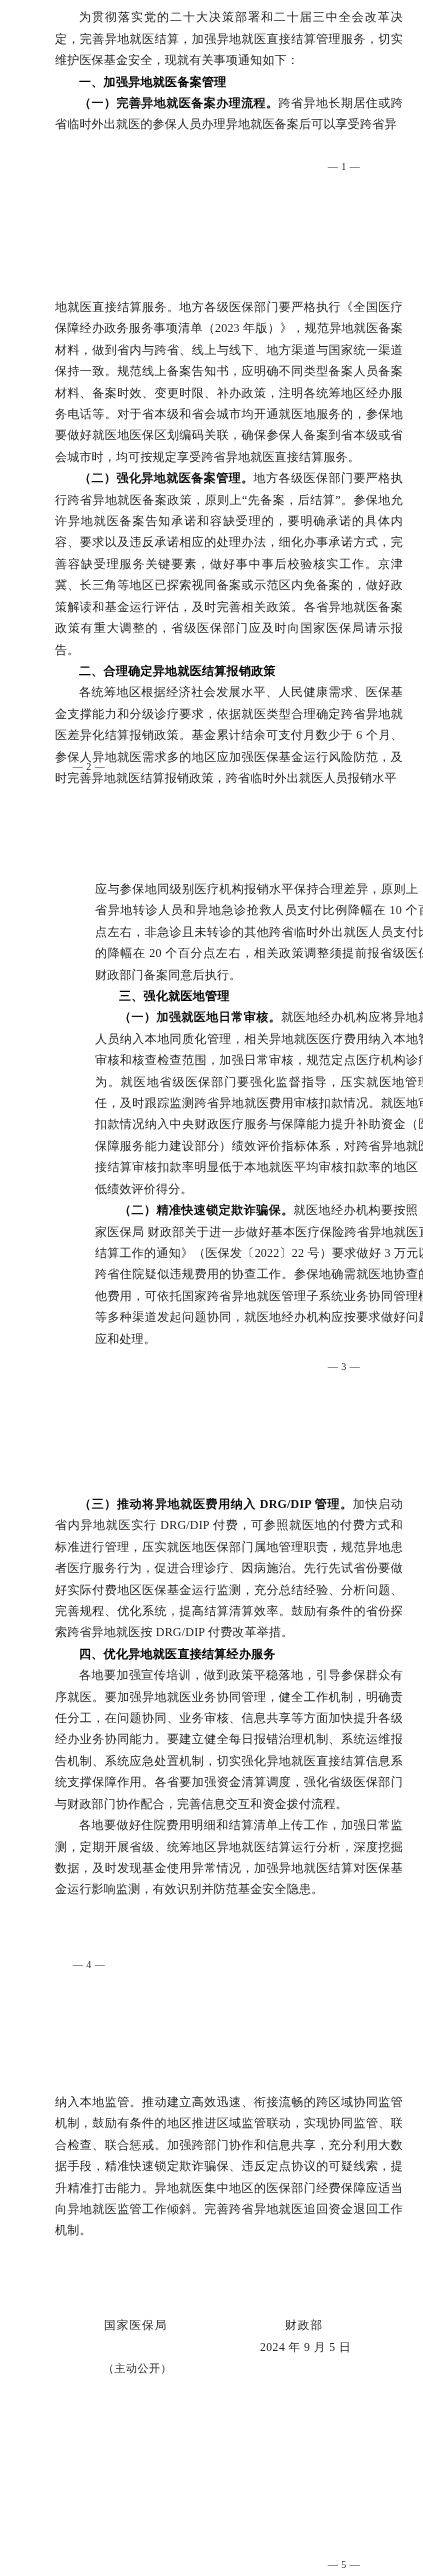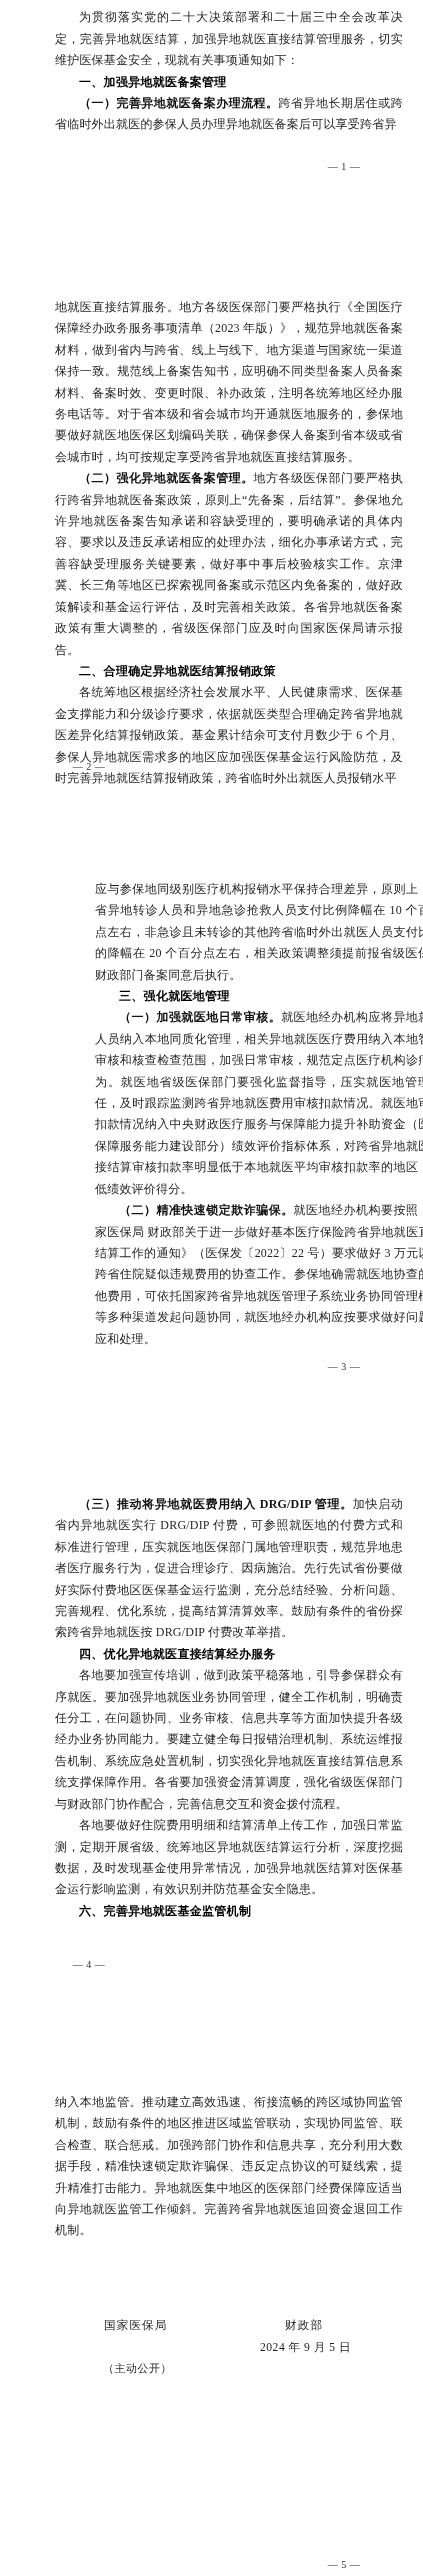--- a/index.html
+++ b/index.html
@@ -88,21 +88,20 @@
       <p class="blk-heading">三、强化就医地管理</p>
       <p class="blk-paragraph"><span class="lead">（一）加强就医地日常审核。</span><span>就医地经办机构应将异地就医人员纳入本地同质化管理，相关异地就医医疗费用纳入本地智能审核和核查检查范围，加强日常审核，规范定点医疗机构诊疗行为。就医地省级医保部门要强化监督指导，压实就医地管理责任，及时跟踪监测跨省异地就医费用审核扣款情况。就医地审核扣款情况纳入中央财政医疗服务与保障能力提升补助资金（医疗保障服务能力建设部分）绩效评价指标体系，对跨省异地就医直接结算审核扣款率明显低于本地就医平均审核扣款率的地区，降低绩效评价得分。</span></p>
       <p class="blk-paragraph"><span class="lead">（二）精准快速锁定欺诈骗保。</span><span>就医地经办机构要按照《国家医保局 财政部关于进一步做好基本医疗保险跨省异地就医直接结算工作的通知》（医保发〔2022〕22 号）要求做好 3 万元以上跨省住院疑似违规费用的协查工作。参保地确需就医地协查的其他费用，可依托国家跨省异地就医管理子系统业务协同管理模块等多种渠道发起问题协同，就医地经办机构应按要求做好问题响应和处理。</span></p>
     </div>
     <div class="pagenum pn-3 pn-right">— 3 —</div>
     <div class="page page-4">
       <p class="blk-paragraph"><span class="lead">（三）推动将异地就医费用纳入 DRG/DIP 管理。</span><span>加快启动省内异地就医实行 DRG/DIP 付费，可参照就医地的付费方式和标准进行管理，压实就医地医保部门属地管理职责，规范异地患者医疗服务行为，促进合理诊疗、因病施治。先行先试省份要做好实际付费地区医保基金运行监测，充分总结经验、分析问题、完善规程、优化系统，提高结算清算效率。鼓励有条件的省份探索跨省异地就医按 DRG/DIP 付费改革举措。</span></p>
       <p class="blk-heading">四、优化异地就医直接结算经办服务</p>
       <p class="blk-paragraph">各地要加强宣传培训，做到政策平稳落地，引导参保群众有序就医。要加强异地就医业务协同管理，健全工作机制，明确责任分工，在问题协同、业务审核、信息共享等方面加快提升各级经办业务协同能力。要建立健全每日报错治理机制、系统运维报告机制、系统应急处置机制，切实强化异地就医直接结算信息系统支撑保障作用。各省要加强资金清算调度，强化省级医保部门与财政部门协作配合，完善信息交互和资金拨付流程。</p>
       <p class="blk-paragraph">各地要做好住院费用明细和结算清单上传工作，加强日常监测，定期开展省级、统筹地区异地就医结算运行分析，深度挖掘数据，及时发现基金使用异常情况，加强异地就医结算对医保基金运行影响监测，有效识别并防范基金安全隐患。</p>
-      <p class="blk-heading">六、完善异地就医基金监管机制</p>
     </div>
     <div class="pagenum pn-4 pn-left">— 4 —</div>
     <div class="page page-5">
       <p class="blk-continuation">纳入本地监管。推动建立高效迅速、衔接流畅的跨区域协同监管机制，鼓励有条件的地区推进区域监管联动，实现协同监管、联合检查、联合惩戒。加强跨部门协作和信息共享，充分利用大数据手段，精准快速锁定欺诈骗保、违反定点协议的可疑线索，提升精准打击能力。异地就医集中地区的医保部门经费保障应适当向异地就医监管工作倾斜。完善跨省异地就医追回资金退回工作机制。</p>
     </div>
     <div class="pagenum pn-5 pn-right">— 5 —</div>
   </div>
 
 <div class="sig sig-l">国家医保局</div>
 <div class="sig sig-r">财政部</div>

